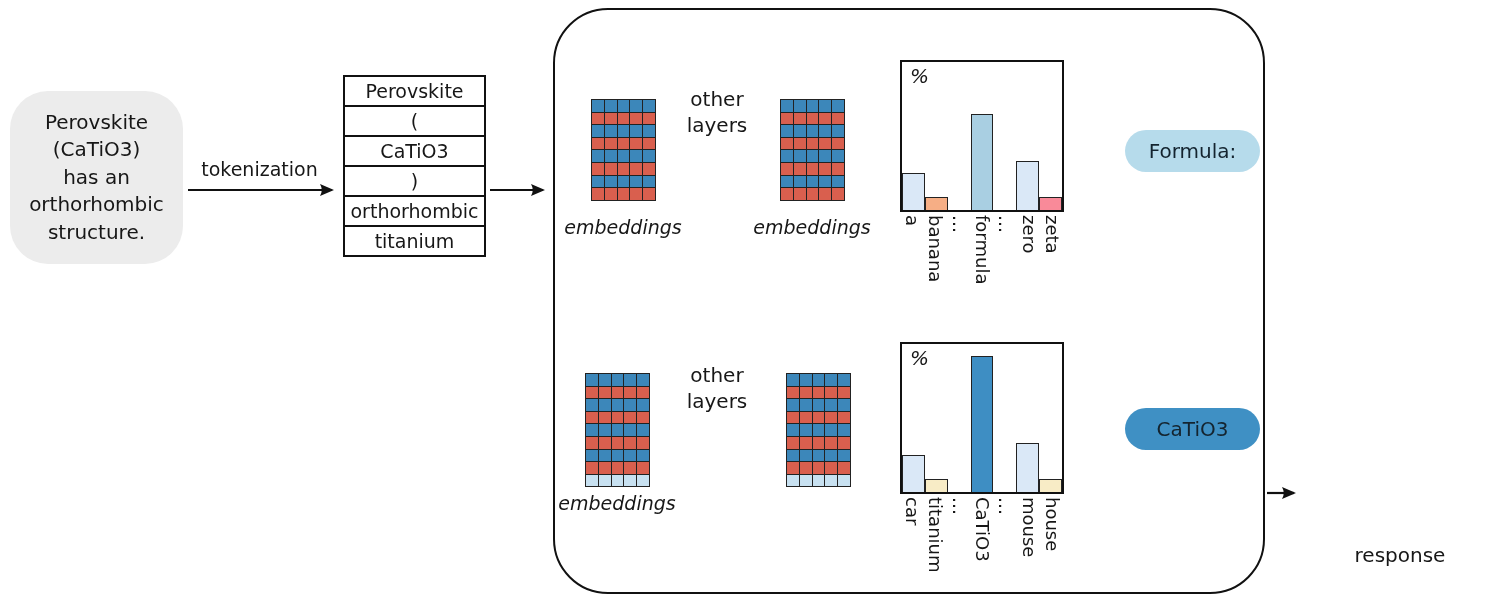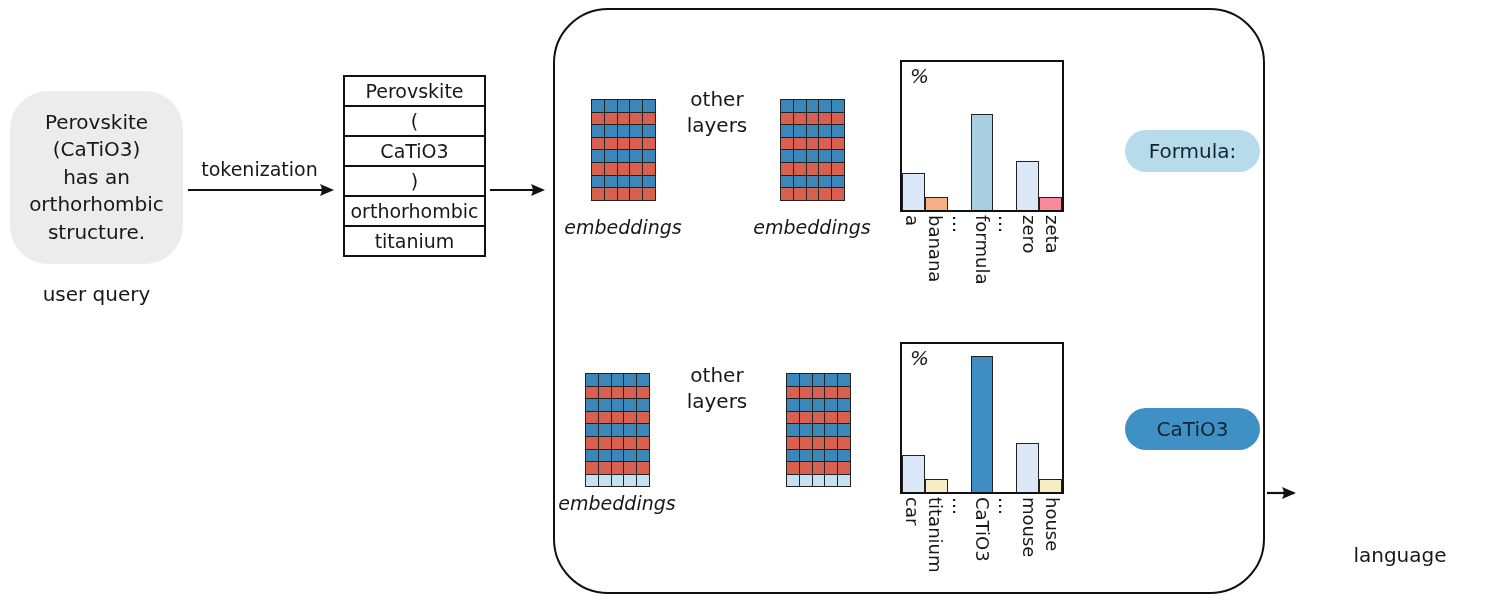--- a/index.html
+++ b/index.html
@@ -77,21 +77,20 @@
     </g>
   </svg>
 
   <div class="abs bubble" style="left:10px;top:91px;width:173px;height:173px;">
     <div>Perovskite
 (CaTiO3)
 has an
 orthorhombic
 structure.</div>
   </div>
-  <div class="abs caption" style="left:10px;top:282px;width:173px;">user query</div>
 
   <div class="abs caption" style="left:187px;top:158px;width:145px;font-size:19px;">tokenization</div>
 
   <div class="abs token-table">
       <div class="token-row">Perovskite</div>
       <div class="token-row">(</div>
       <div class="token-row">CaTiO3</div>
       <div class="token-row">)</div>
       <div class="token-row">orthorhombic</div>
       <div class="token-row">titanium</div>
@@ -379,15 +378,15 @@
           <span class="xlab">mouse</span>
         </div>
         <div class="lslot">
           <span class="xlab">house</span>
         </div>
       </div>
   </div>
 
   <div class="abs pill" style="left: 1125px; top: 408px; background: rgb(63, 144, 196);">CaTiO3</div>
 
-  <div class="abs caption" style="left:1303px;top:543px;width:194px;">language</div>
+  <div class="abs caption" style="left:1303px;top:543px;width:194px;">response</div>
 
 </div>
 
 </body></html>

